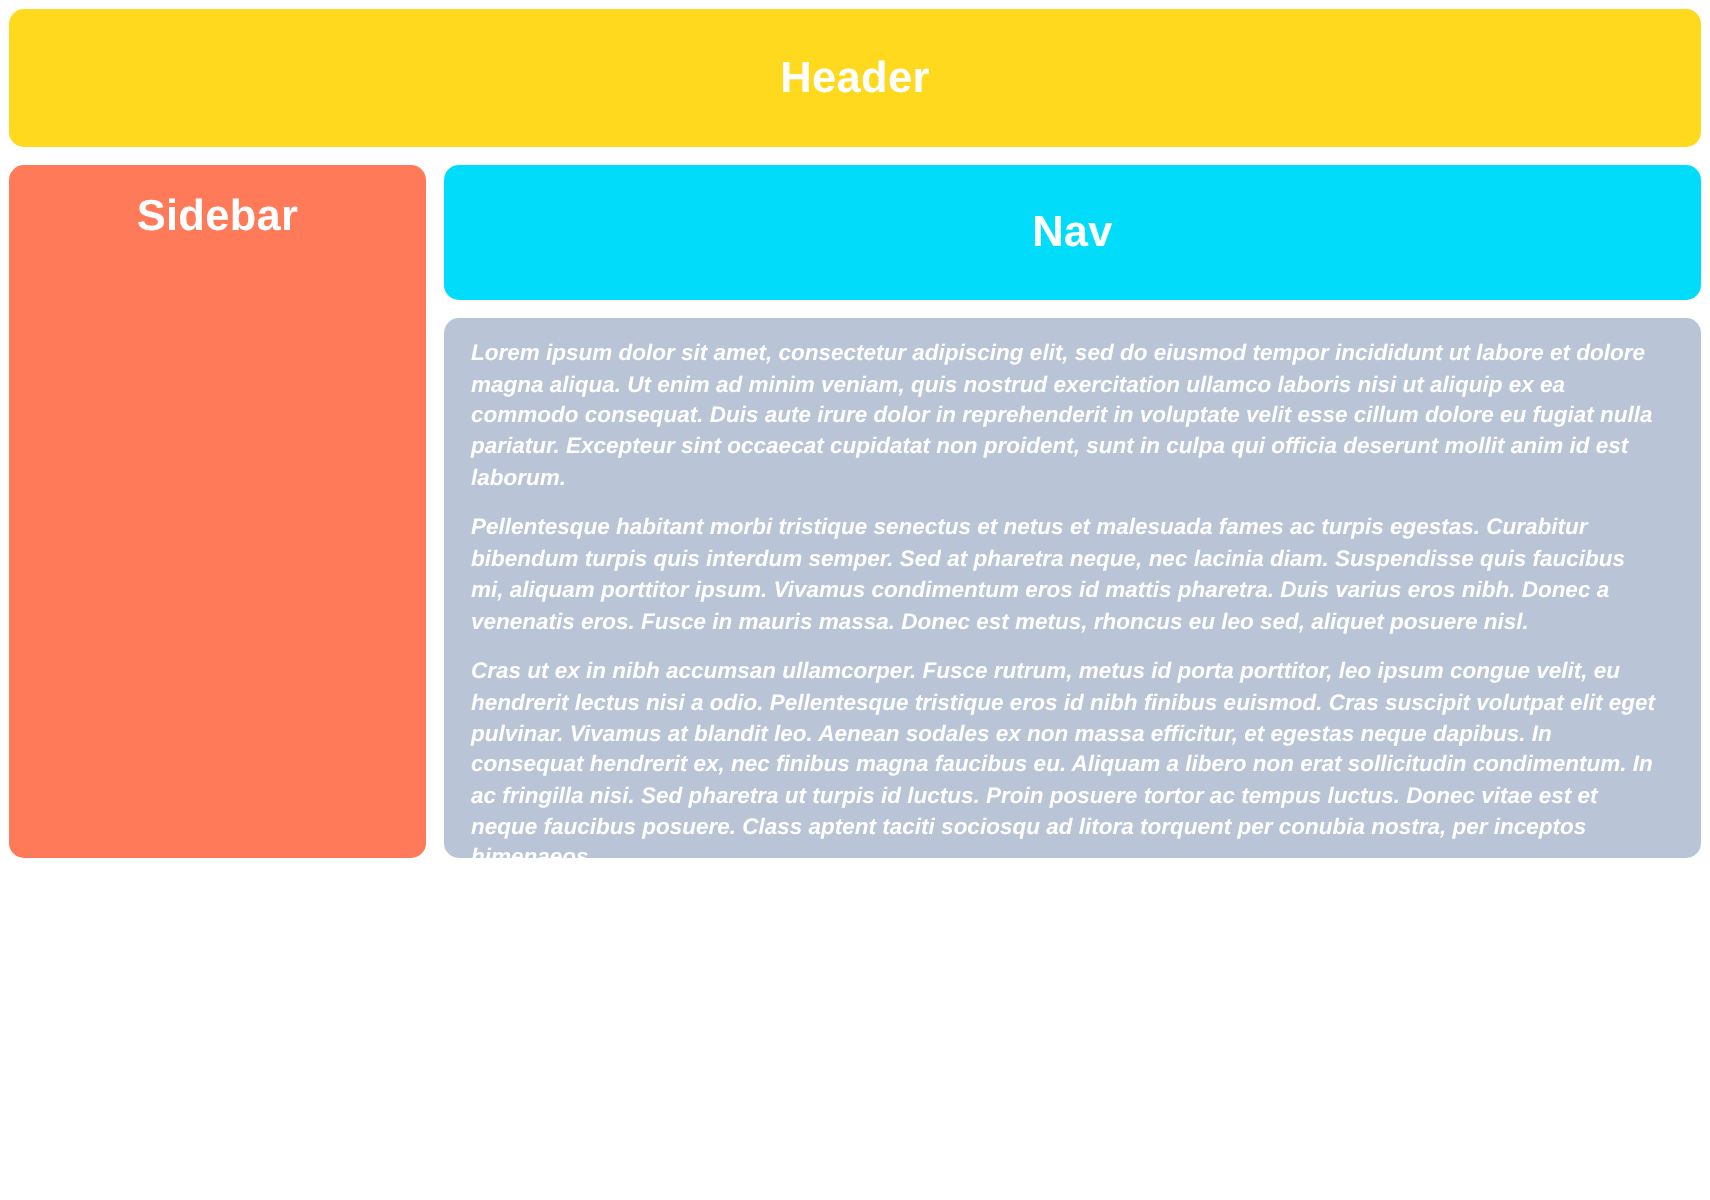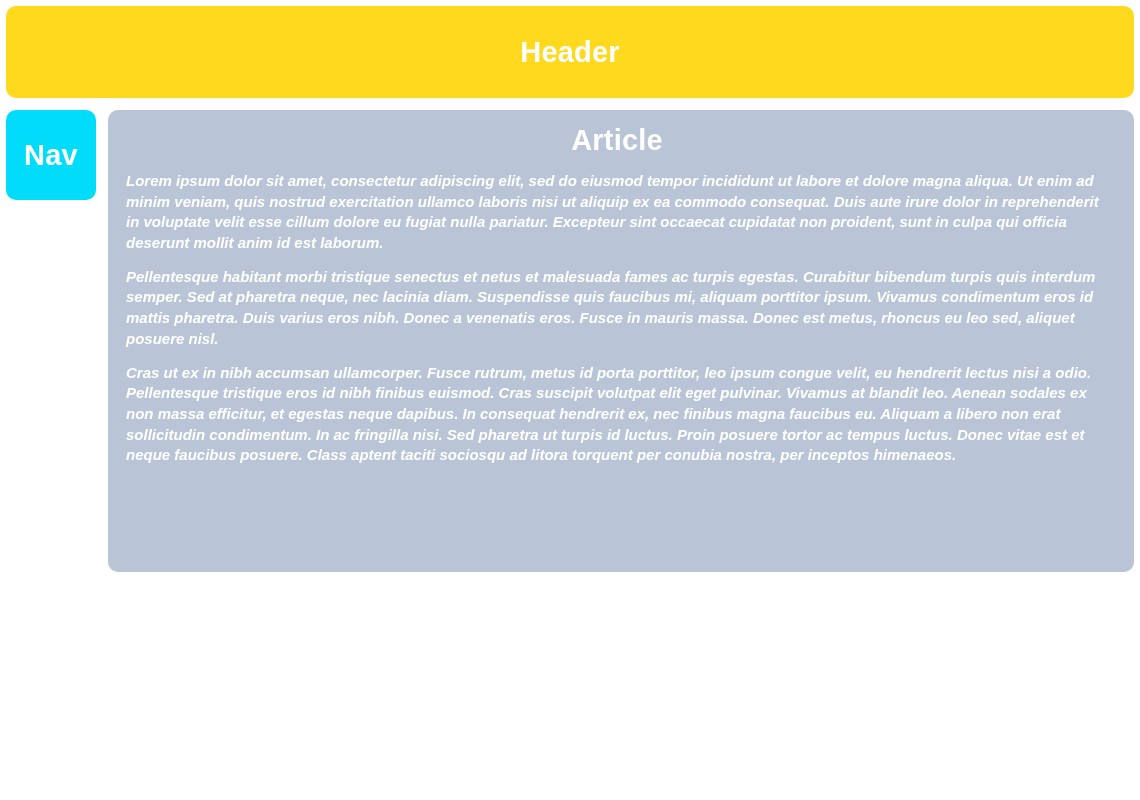--- a/index.html
+++ b/index.html
@@ -50,21 +50,21 @@
   .sidebar{
     background:var(--sidebar-bg);
     flex:0 0 278px;
     width:278px;
     padding:18px 10px;
     text-align:center;
   }
   .main-col{
     flex:1 1 auto;
     display:flex;
-    flex-direction:row;
+    flex-direction:column;
     gap:12px;
     min-height:0;
   }
   .nav{
     background:var(--nav-bg);
     flex:0 0 90px;
     height:90px;
     display:flex;
     align-items:center;
     justify-content:center;
@@ -106,29 +106,31 @@
 <body>
 
 <div class="page">
 
   <header class="box header">
     <h1 class="block-title">Header</h1>
   </header>
 
   <div class="middle">
 
+    <aside class="box sidebar">
+      <h2 class="block-title">Sidebar</h2>
+    </aside>
 
     <div class="main-col">
 
       <nav class="box nav">
         <h2 class="block-title">Nav</h2>
       </nav>
 
       <article class="box article">
-        <h2 class="block-title">Article</h2>
         <p>Lorem ipsum dolor sit amet, consectetur adipiscing elit, sed do eiusmod tempor incididunt ut labore et dolore magna aliqua. Ut enim ad minim veniam, quis nostrud exercitation ullamco laboris nisi ut aliquip ex ea commodo consequat. Duis aute irure dolor in reprehenderit in voluptate velit esse cillum dolore eu fugiat nulla pariatur. Excepteur sint occaecat cupidatat non proident, sunt in culpa qui officia deserunt mollit anim id est laborum.</p>
         <p>Pellentesque habitant morbi tristique senectus et netus et malesuada fames ac turpis egestas. Curabitur bibendum turpis quis interdum semper. Sed at pharetra neque, nec lacinia diam. Suspendisse quis faucibus mi, aliquam porttitor ipsum. Vivamus condimentum eros id mattis pharetra. Duis varius eros nibh. Donec a venenatis eros. Fusce in mauris massa. Donec est metus, rhoncus eu leo sed, aliquet posuere nisl.</p>
         <p>Cras ut ex in nibh accumsan ullamcorper. Fusce rutrum, metus id porta porttitor, leo ipsum congue velit, eu hendrerit lectus nisi a odio. Pellentesque tristique eros id nibh finibus euismod. Cras suscipit volutpat elit eget pulvinar. Vivamus at blandit leo. Aenean sodales ex non massa efficitur, et egestas neque dapibus. In consequat hendrerit ex, nec finibus magna faucibus eu. Aliquam a libero non erat sollicitudin condimentum. In ac fringilla nisi. Sed pharetra ut turpis id luctus. Proin posuere tortor ac tempus luctus. Donec vitae est et neque faucibus posuere. Class aptent taciti sociosqu ad litora torquent per conubia nostra, per inceptos himenaeos.</p>
       </article>
 
     </div>
   </div>
 
 
 </div>

